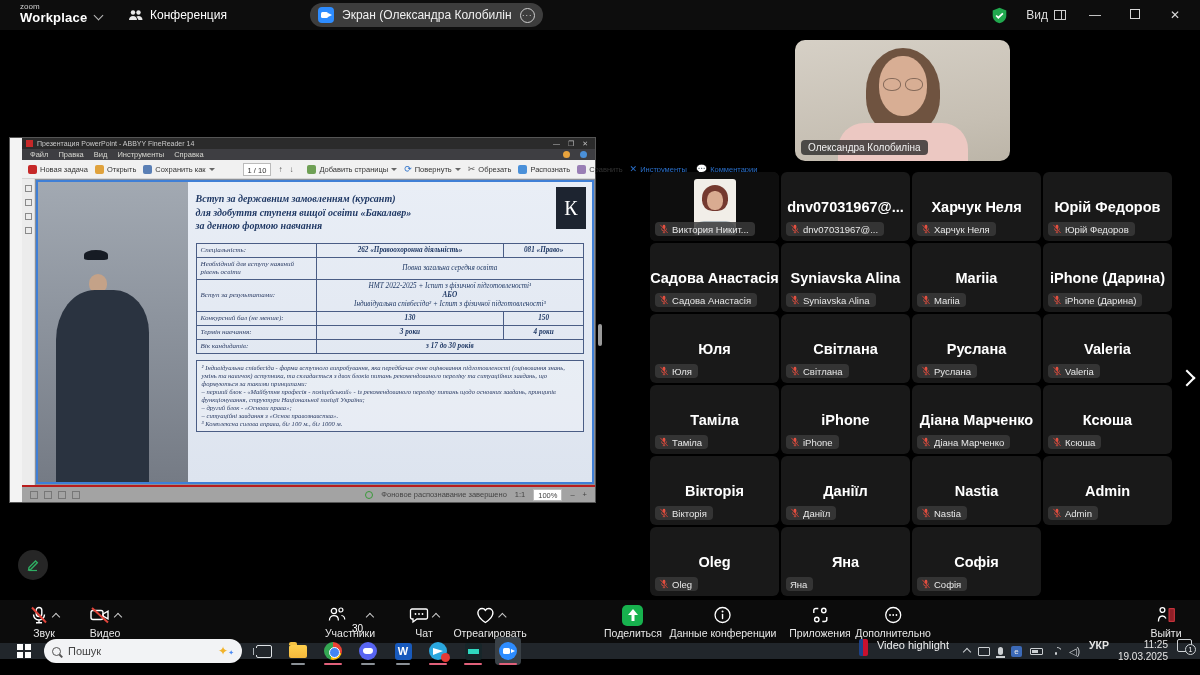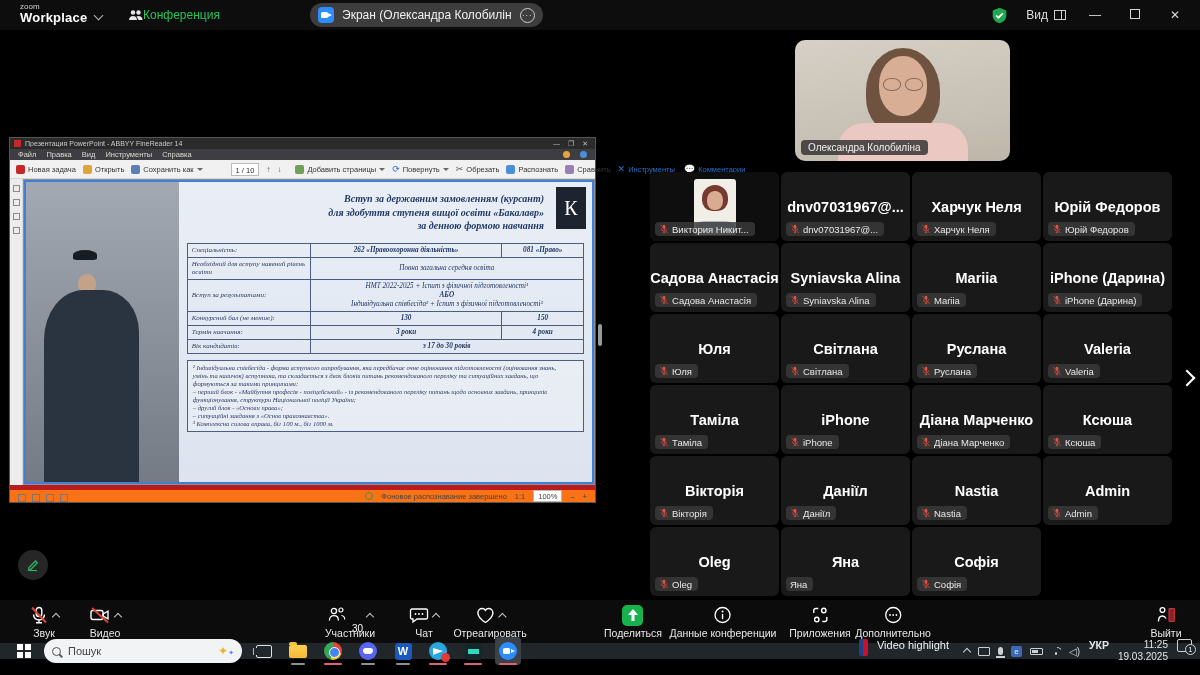--- a/index.html
+++ b/index.html
@@ -6,39 +6,39 @@
   html,body { width:1200px; height:675px; overflow:hidden; background:#000; }
   body { font-family:"Liberation Sans", sans-serif; }
   .screen { position:absolute; inset:0; width:1200px; height:675px; background:#000; }
 
   
   .topbar { position:absolute; left:0; top:0; width:1200px; height:30px; background:#0d0d0d; }
   .brand { position:absolute; left:20px; top:3px; color:#fff; line-height:1; }
   .brand .b1 { font-size:8px; color:#cfcfcf; }
   .brand .b2 { font-size:13px; font-weight:700; letter-spacing:.2px; }
   .tb-chev { position:absolute; left:95px; top:12px; width:7px; height:7px; border-left:1.5px solid #bbb; border-bottom:1.5px solid #bbb; transform:rotate(-45deg); }
-  .meet-tab { position:absolute; left:128px; top:5px; display:flex; align-items:center; color:#22c55e; font-size:12px; height:20px; }
+  .meet-tab { position:absolute; left:128px; top:5px; display:flex; align-items:center; gap:7px; color:#ffffff; font-size:12px; height:20px; }
   .pill-tab { position:absolute; left:310px; top:3px; height:24px; background:#3d3d3d; border-radius:12px; display:flex; align-items:center; gap:8px; padding:0 8px; color:#f0f0f0; font-size:12px; }
   .zoomicon { width:16px; height:16px; border-radius:4px; background:#2d8cff; position:relative; }
   .zoomicon::before { content:""; position:absolute; left:3px; top:5px; width:7px; height:6px; background:#fff; border-radius:1.5px; }
   .zoomicon::after { content:""; position:absolute; right:2px; top:5.5px; border-left:4px solid #fff; border-top:2.5px solid transparent; border-bottom:2.5px solid transparent; }
   .ell-circle { width:15px; height:15px; border:1.3px solid #cfcfcf; border-radius:50%; color:#cfcfcf; font-size:9px; line-height:12px; text-align:center; letter-spacing:.5px; }
   .tb-right { position:absolute; right:0; top:0; height:30px; display:flex; align-items:center; gap:18px; padding-right:14px; color:#ddd; font-size:12px; }
   .shield { width:17px; height:17px; }
   .view-wrap { display:flex; align-items:center; gap:6px; }
   .grid-ic { width:12px; height:10px; border:1px solid #cfcfcf; position:relative; }
   .grid-ic::before { content:""; position:absolute; left:6px; top:0; bottom:0; width:1px; background:#cfcfcf; }
   .winbtn { color:#d8d8d8; font-size:12px; width:22px; text-align:center; }
   .restore-box { width:10px; height:10px; border:1.2px solid #d8d8d8; display:inline-block; }
 
   
   .stage { position:absolute; left:0; top:30px; width:1200px; height:570px; background:#000; }
 
   
-  .pdf { position:absolute; left:10px; top:108px; width:585px; height:364px; background:#f3f3f3; box-shadow:0 0 0 1px #555; font-family:"Liberation Sans",sans-serif; }
+  .pdf { position:absolute; left:10px; top:108px; width:585px; height:364px; background:#f3f3f3; box-shadow:0 0 0 1px #555; font-family:"Liberation Sans",sans-serif;padding-left:12px; }
   .pdf-title { height:11px; background:#2b2b2b; display:flex; align-items:center; padding:0 4px; gap:4px; }
   .pdf-title .appic { width:7px; height:7px; background:#c62828; }
   .pdf-title .t { color:#c9c9c9; font-size:7px; flex:1; white-space:nowrap; overflow:hidden; }
   .pdf-title .wc { color:#bbb; font-size:7px; letter-spacing:3px; }
   .pdf-menu { height:11px; background:#3e3e42; display:flex; align-items:center; gap:10px; padding:0 8px; }
   .pdf-menu span { color:#d8d8d2; font-size:7.5px; }
   .pdf-menu .spacer { flex:1; }
   .pdf-menu .dotA { width:7px; height:7px; border-radius:50%; background:#e8a33d; }
   .pdf-menu .dotB { width:7px; height:7px; border-radius:50%; background:#4a90d9; }
   .pdf-toolbar { height:19px; background:#f1f1f1; border-bottom:1px solid #d5d5d5; display:flex; align-items:center; gap:7px; padding:0 6px; white-space:nowrap; }
@@ -51,30 +51,30 @@
   .pt-blue { color:#2a6fc9; }
   .pdf-body { position:relative; height:306px; background:#8a8f98; display:flex; }
   .pdf-strip { width:13px; background:#ececec; border-right:1px solid #d8d8d8; display:flex; flex-direction:column; align-items:center; gap:7px; padding-top:6px; }
   .pdf-strip i { width:7px; height:7px; border:1px solid #8a8a8a; display:block; }
   .doc { position:relative; flex:1; margin:1px 1px; border:2px solid #3f7fd6; background:#e4eaf3; display:flex; overflow:hidden; }
   .slide-photo { position:relative; width:27%; background:linear-gradient(180deg,#a2a9b2 0%,#8d949e 45%,#757b85 100%); overflow:hidden; }
   .cadet { position:absolute; left:12%; bottom:0; width:62%; height:64%; background:#2a3340; border-radius:42% 38% 0 0 / 26% 22% 0 0; }
   .cadet-head { position:absolute; left:34%; bottom:63%; width:18px; height:19px; background:#c4a288; border-radius:50% 50% 45% 45%; }
   .cadet-beret { position:absolute; left:31%; bottom:74%; width:24px; height:10px; background:#161b24; border-radius:60% 60% 20% 20%; }
   .slide-main { position:relative; flex:1; font-family:"Liberation Serif",serif; color:#1f3864; padding:6px 8px 4px 8px; background:linear-gradient(180deg,#e9eef6,#dde4ef); }
-  .sl-title { text-align:right; font-style:italic; font-weight:700; font-size:10px; line-height:1.35; margin-top:4px; padding-right:40px; }
+  .sl-title { text-align:left; font-style:italic; font-weight:700; font-size:10px; line-height:1.35; margin-top:4px; padding-right:40px; }
   .kbox { position:absolute; right:6px; top:5px; width:30px; height:42px; background:#1d2430; color:#fff; font-size:20px; display:flex; align-items:center; justify-content:center; }
   .sl-table { width:100%; border-collapse:collapse; margin-top:10px; }
   .sl-table td { border:1px solid #4a5d85; font-style:italic; padding:2px 4px; font-size:7px; line-height:1.25; }
   .sl-table .lab { width:31%; color:#2a3b63; }
   .sl-table .val { text-align:center; font-weight:700; font-size:7.2px; }
   .sl-table .mid { text-align:center; font-weight:700; font-size:7.2px; }
   .abo { font-weight:700; }
   .sl-foot { margin-top:6px; border:1px solid #4a5d85; background:rgba(255,255,255,.25); padding:3px 5px; font-style:italic; font-size:6.6px; line-height:1.22; color:#2a3b63; }
-  .pdf-status { height:17px; background:#f97316; border-top:5px solid #b91c1c; display:flex; align-items:flex-end; gap:6px; padding:0 8px; font-size:7.5px; color:#444; }
+  .pdf-status { height:17px; background:#a3a3a3; border-top:2px solid #b91c1c; display:flex; align-items:center; gap:6px; padding:0 8px; font-size:7.5px; color:#444; }
   .pdf-status .li { width:8px; height:8px; border:1px solid #777; }
   .pdf-status .right { margin-left:auto; display:flex; align-items:center; gap:8px; }
   .okdot { width:8px; height:8px; border:1px solid #3a9a3a; border-radius:50%; }
   .zoombox { border:1px solid #bbb; background:#fff; padding:0 4px; height:12px; line-height:12px; }
 
   
   .pencil-btn { position:absolute; left:18px; top:520px; width:30px; height:30px; border-radius:50%; background:#262626; display:flex; align-items:center; justify-content:center; }
 
   
   .divider { position:absolute; left:598px; top:294px; width:4px; height:22px; background:#9a9a9a; border-radius:2px; }

